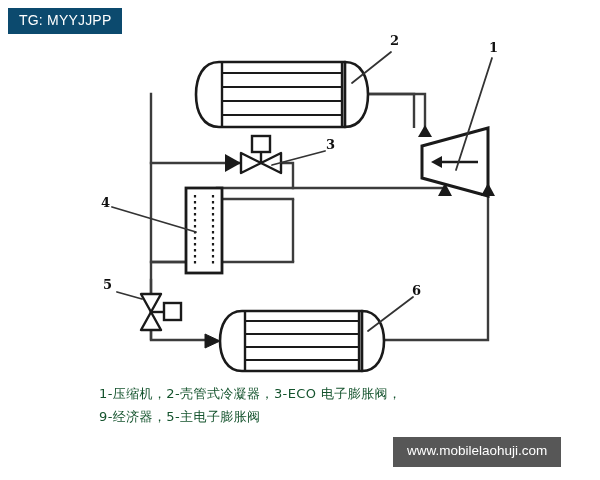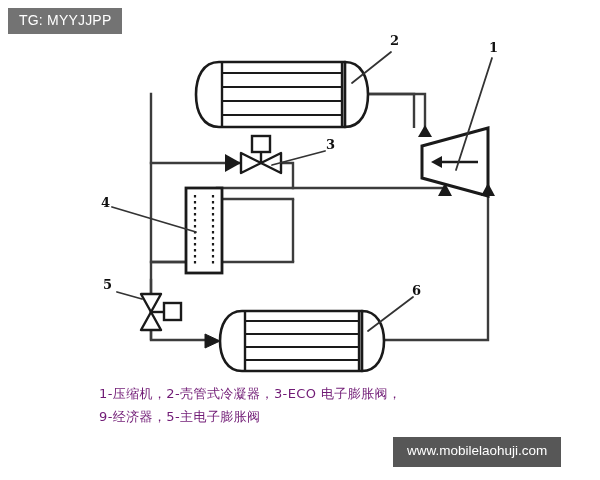--- a/index.html
+++ b/index.html
@@ -19,21 +19,21 @@
     position: absolute;
     left: 0;
     top: 0;
     width: 600px;
     height: 480px;
   }
   .tg-badge {
     position: absolute;
     left: 8px;
     top: 8px;
-    background: #737373;
+    background: #0c4a6e;
     color: #ffffff;
     font-family: "Liberation Sans", sans-serif;
     font-size: 14px;
     letter-spacing: 0.2px;
     padding: 5px 11px 6px 11px;
     line-height: 1.1;
     white-space: nowrap;
   }
   .wm-badge {
     position: absolute;
@@ -45,21 +45,21 @@
     font-size: 13.5px;
     padding: 7px 14px 8px 14px;
     line-height: 1.1;
     white-space: nowrap;
   }
   .caption {
     position: absolute;
     left: 99px;
     top: 382px;
     width: 420px;
-    color: #701a75;
+    color: #14532d;
     font-family: "DejaVu Sans", sans-serif;
     font-size: 13px;
     line-height: 23px;
     letter-spacing: 0.4px;
     filter: blur(0.25px);
   }
   .caption div { white-space: nowrap; }
   .lbl {
     position: absolute;
     color: #111111;

